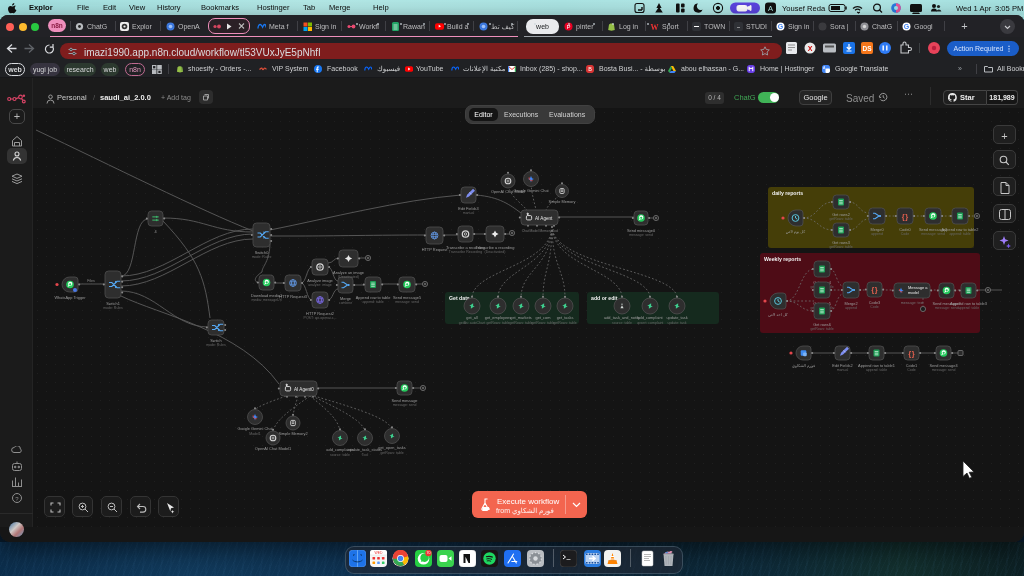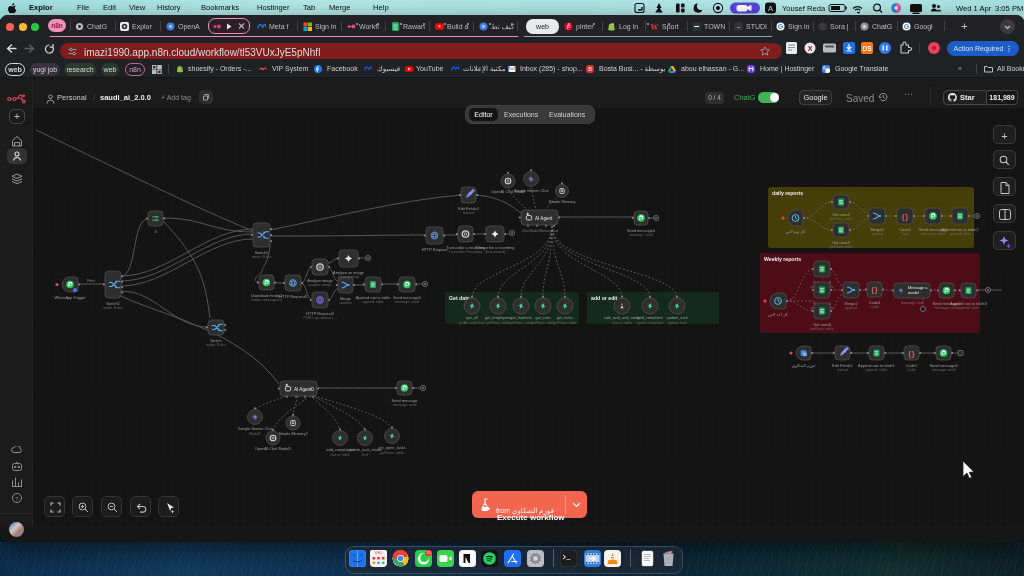--- a/index.html
+++ b/index.html
@@ -488,21 +488,21 @@
       </svg></div>
     <div class="abs zbtn" style="left:158px"><svg width="12" height="12" viewBox="0 0 12 12" style="margin:4.5px">
         <path d="M3 1l7 4.5-3 .7-.7 3z" fill="#e8e8e8"></path>
         <path d="M8.5 8l.5 1.3 1.3.5-1.3.5-.5 1.3-.5-1.3-1.3-.5 1.3-.5z" fill="#e8e8e8"></path>
       </svg></div>
     <div class="abs" style="left:472px;top:476px;width:115px;height:27px;border-radius:6px;background:#f3654f"></div>
     <svg class="abs" style="left:480px;top:483px" width="12" height="13" viewBox="0 0 12 13">
       <path d="M4.5 1h3M5 1v4l3 5.5a1.4 1.4 0 0 1-1.2 2H3.2A1.4 1.4 0 0 1 2 10.5L5 5V1" fill="none" stroke="#fff" stroke-width="1.1"></path>
       <path d="M3.2 9h5.6l.9 1.7a1 1 0 0 1-.9 1.3H3.2a1 1 0 0 1-.9-1.3z" fill="#fff"></path>
     </svg>
-    <span class="abs" style="left:497px;top:498px;font-size:8px;color:#fff;font-weight:bold">Execute workflow</span>
+    <span class="abs" style="left:497px;top:482px;font-size:8px;color:#fff;font-weight:normal">Execute workflow</span>
     <span class="abs" style="left:496px;top:492px;font-size:7px;color:rgba(255,255,255,.92)">from فورم الشكاوي</span>
     <div class="abs" style="left:565px;top:480px;width:1px;height:19px;background:rgba(255,255,255,.35)"></div>
     <svg class="abs" style="left:572px;top:487px" width="9" height="6" viewBox="0 0 9 6">
       <path d="M1 1l3.5 3.5L8 1" fill="none" stroke="#fff" stroke-width="1.2"></path>
     </svg>
     <svg class="abs" style="left:33px;top:93px" width="991" height="419" viewBox="33 108 991 419" font-family="Liberation Sans">
       <rect x="768" y="187" width="206" height="61" rx="3" fill="#453e08"></rect>
       <text x="772" y="194.5" font-size="5.2" fill="#f0f0f0" font-weight="bold">daily reports</text>
       <rect x="760" y="253" width="220" height="80" rx="3" fill="#4e0c16"></rect>
       <text x="764" y="261" font-size="5.2" fill="#f0f0f0" font-weight="bold">Weekly reports</text>

